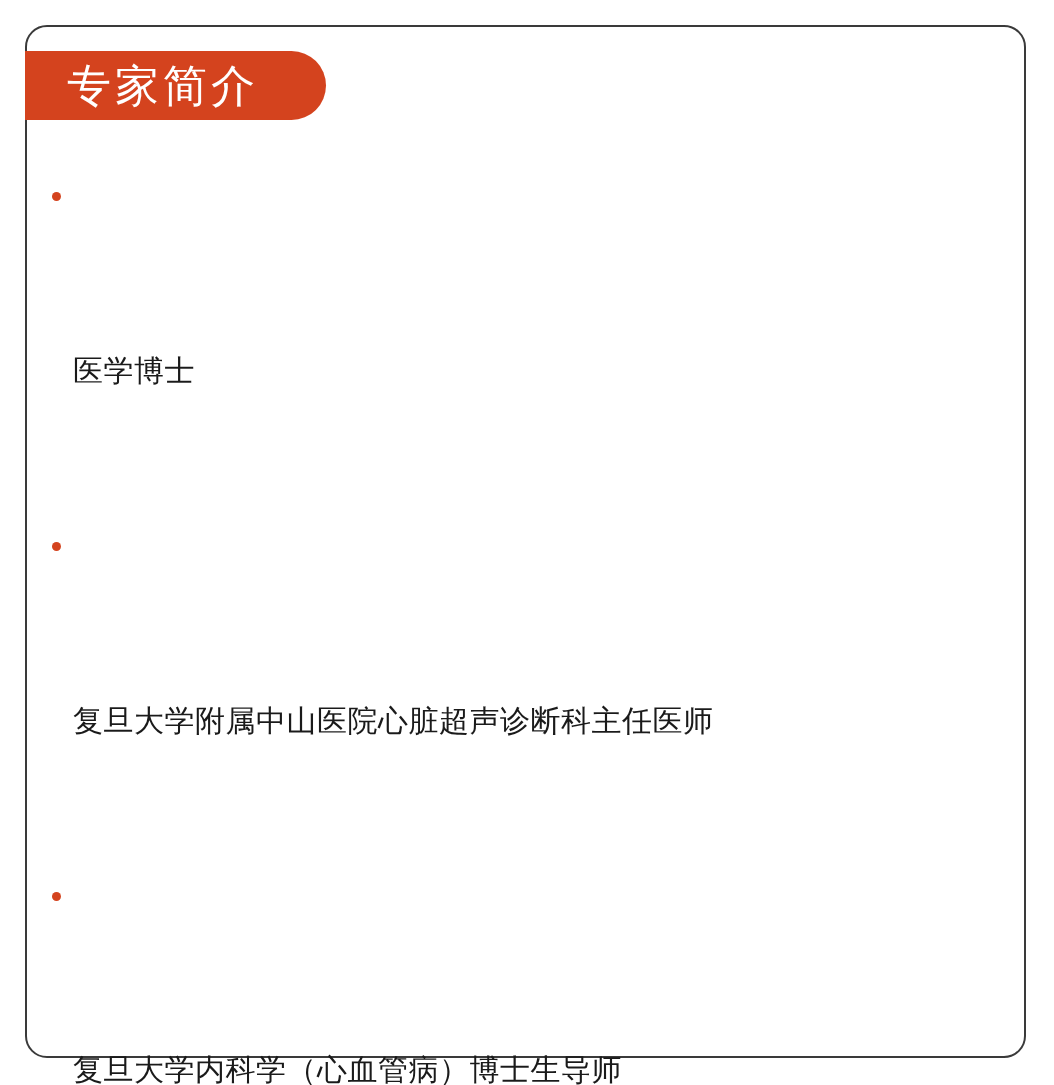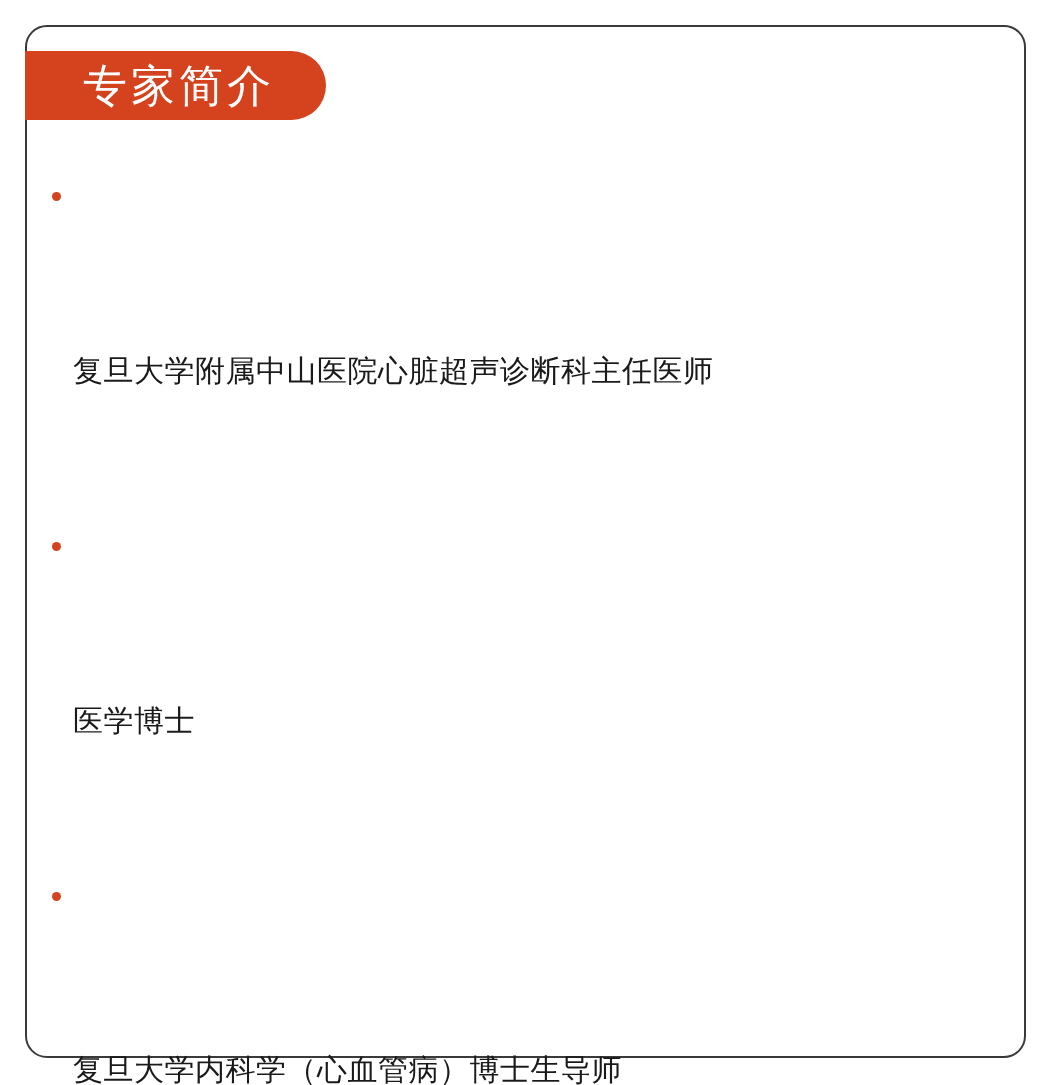--- a/index.html
+++ b/index.html
@@ -28,21 +28,21 @@
     }
     .title-pill {
       position: absolute;
       left: 25px;
       top: 51px;
       width: 301px;
       height: 69px;
       background: #d4431e;
       border-radius: 0 35px 35px 0;
       box-sizing: border-box;
-      padding-left: 58px;
+      padding-left: 42px;
       display: flex;
       align-items: center;
     }
     .title-text {
       color: #ffffff;
       font-size: 44px;
       letter-spacing: 4px;
       font-weight: 300;
       line-height: 1;
     }
@@ -81,24 +81,24 @@
 
 <div class="card"></div>
 
 <div class="title-pill">
   <span class="title-text">专家简介</span>
 </div>
 
 <ul class="list">
   <li class="item">
     <span class="bullet"></span>
-    <span class="item-text">复旦大学附属中山医院心脏超声诊断科主任医师</span>
+    <span class="item-text">医学博士</span>
   </li>
   <li class="item">
     <span class="bullet"></span>
-    <span class="item-text">医学博士</span>
+    <span class="item-text">复旦大学附属中山医院心脏超声诊断科主任医师</span>
   </li>
   <li class="item">
     <span class="bullet"></span>
     <span class="item-text">复旦大学内科学（心血管病）博士生导师</span>
   </li>
 
 </ul>
 
 </body></html>

